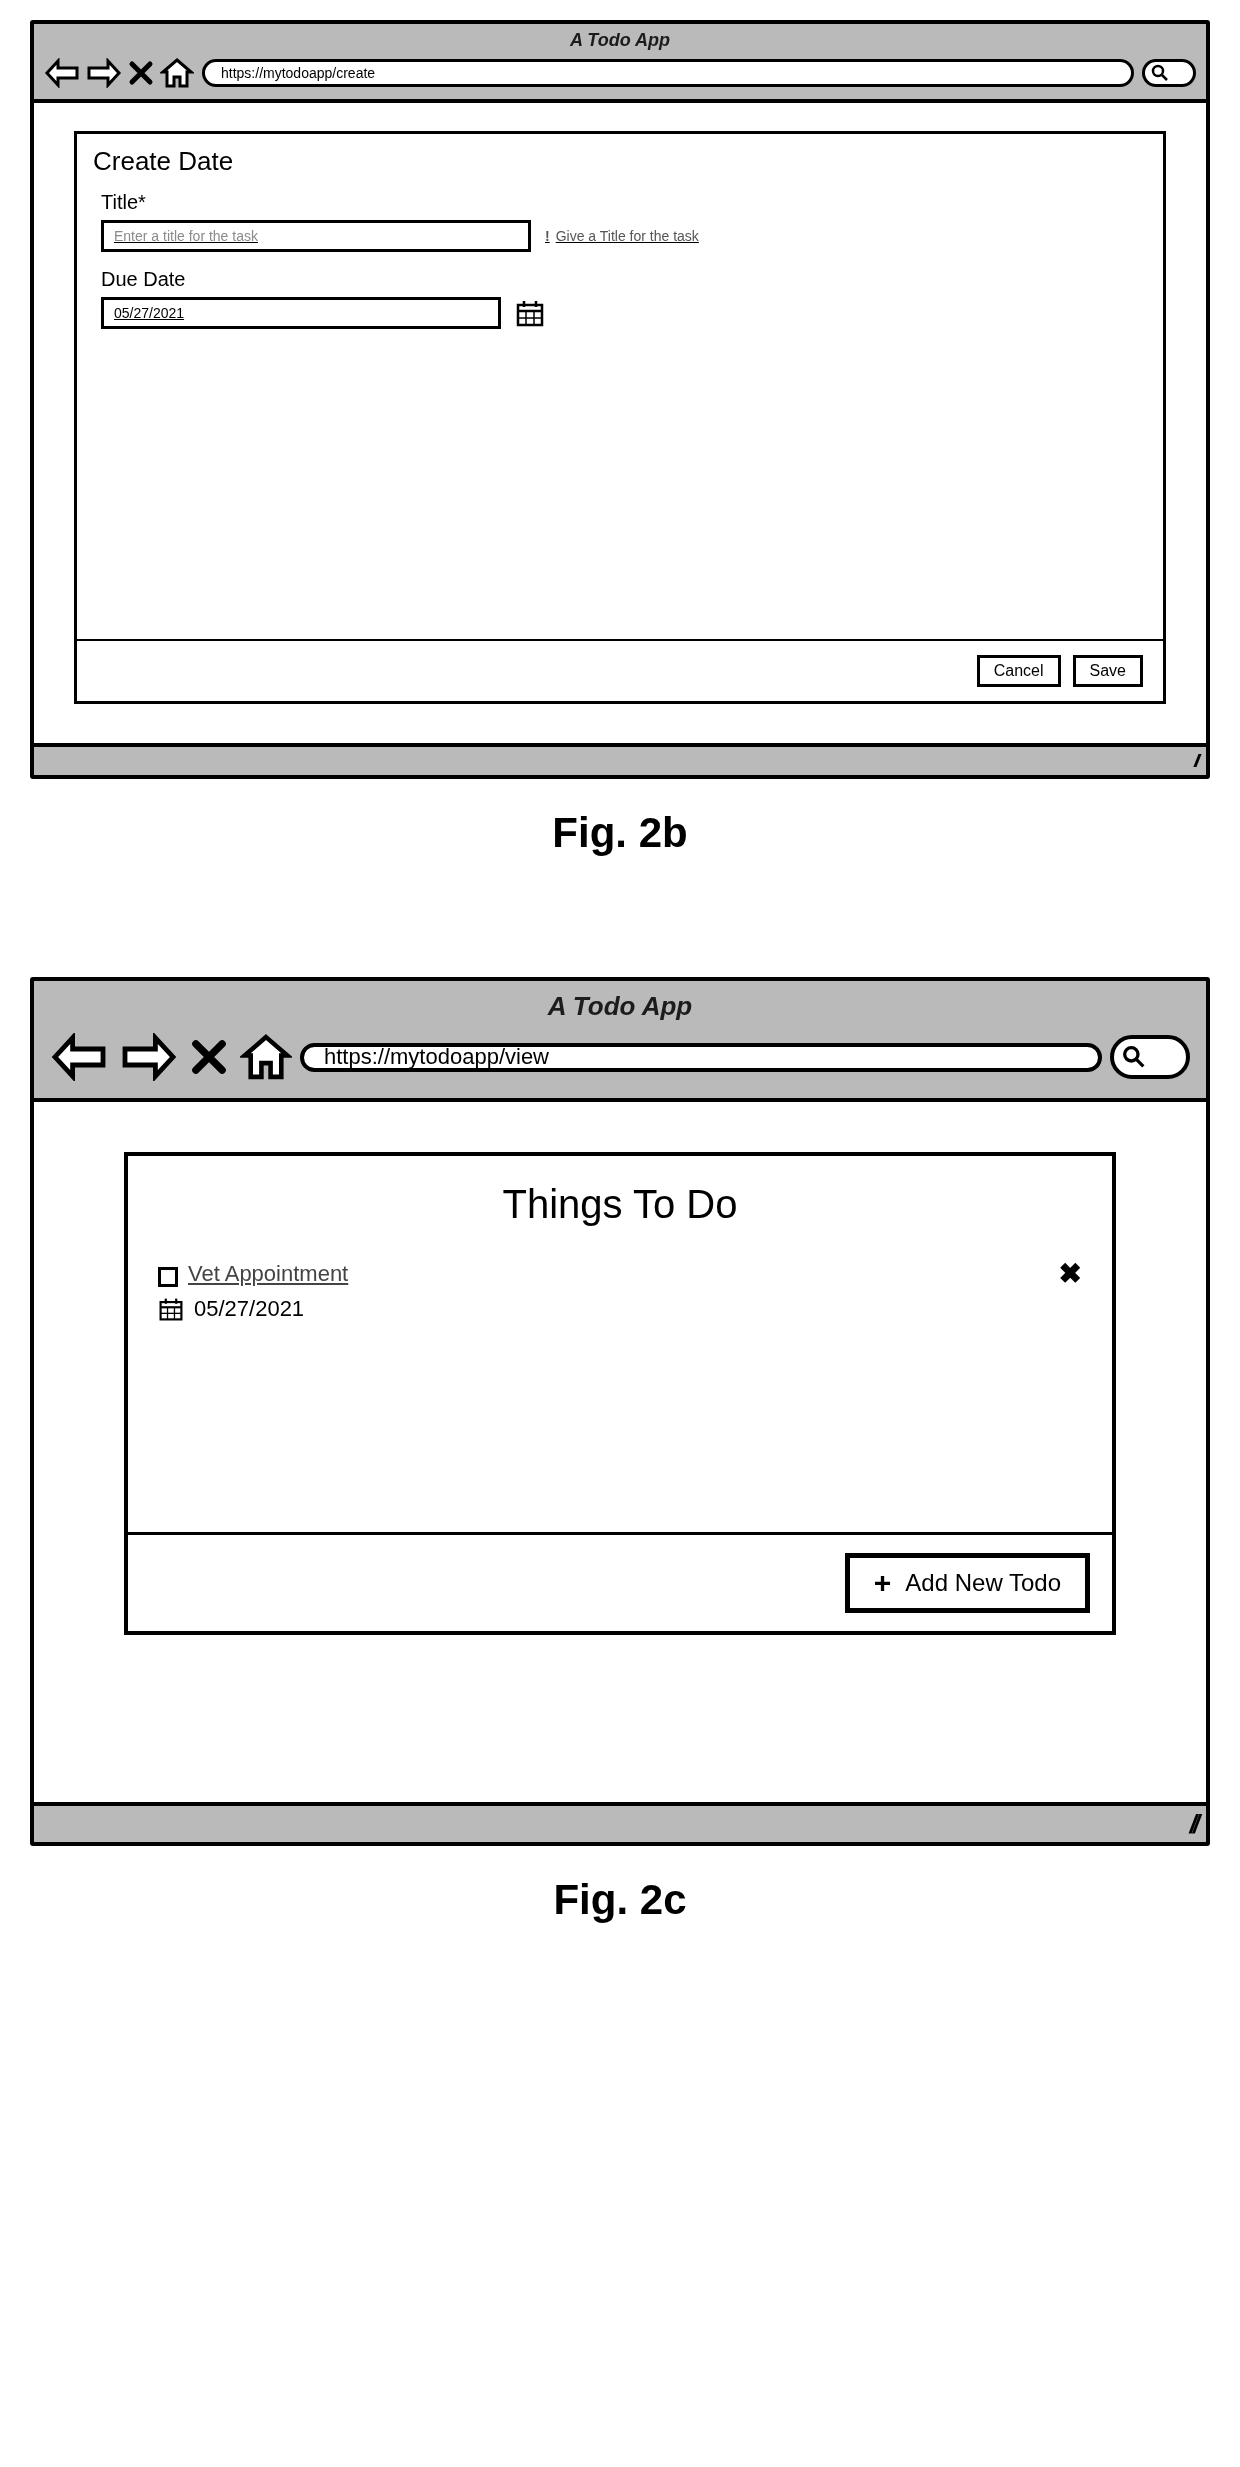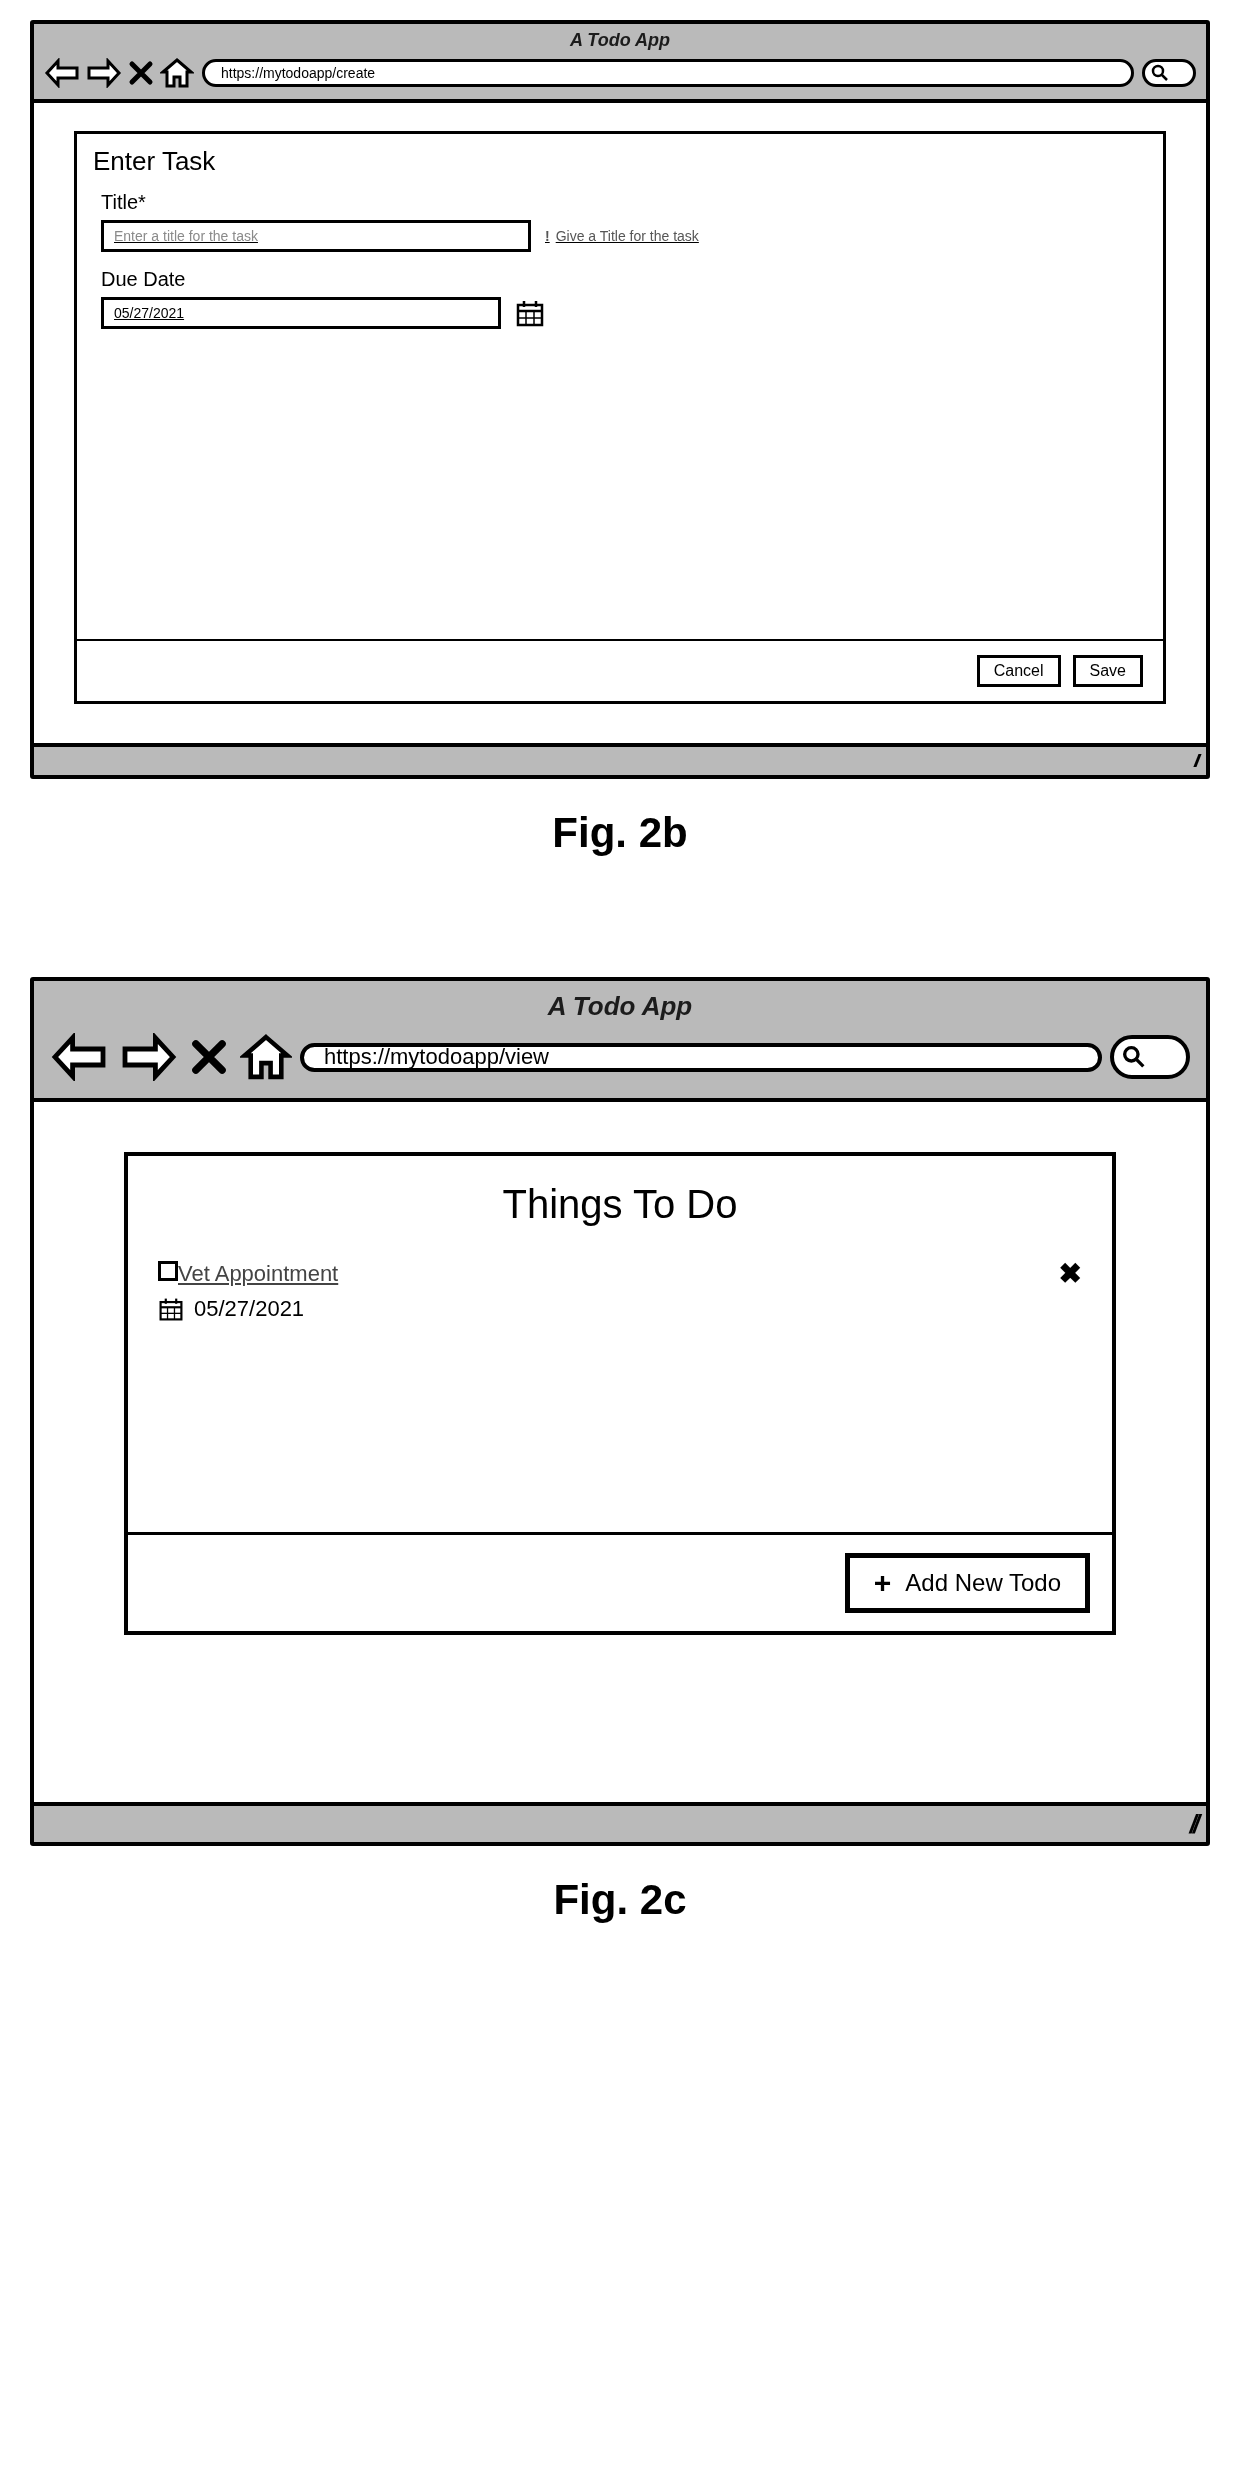--- a/index.html
+++ b/index.html
@@ -195,21 +195,21 @@
     padding: 26px 0 20px 0;
   }
   .todo-item {
     padding: 10px 30px 30px 30px;
   }
   .task-row1 {
     display:flex;
     align-items:center;
     justify-content:space-between;
   }
-  .task-left { display:flex; align-items:flex-start; }
+  .task-left { display:flex; align-items:flex-end; gap:10px; }
   .task-title-link {
     font-size:22px;
     color:#444;
     text-decoration: underline;
     cursor:pointer;
   }
   .delete-x { font-size:28px; font-weight:bold; cursor:pointer; }
   .task-row2 {
     display:flex;
     align-items:center;
@@ -279,21 +279,21 @@
                 <circle cx="7" cy="7" r="5" fill="none" stroke="#000" stroke-width="2.5"></circle>
                 <line x1="11" y1="11" x2="16" y2="16" stroke="#000" stroke-width="2.5"></line>
               </svg>
           </span>
         </div>
       </div>
     </div>
 
     <div class="content-area">
       <div class="panel">
-        <div class="panel-head">Enter Task</div>
+        <div class="panel-head">Create Date</div>
 
         <div class="field-group">
           <div class="field-label">Title*</div>
           <div class="row-flex">
             <input class="text-input" type="text" placeholder="Enter a title for the task" style="">
             <div class="hint">
               <span class="warn">!</span>
               <span>Give a Title for the task</span>
             </div>
           </div>

